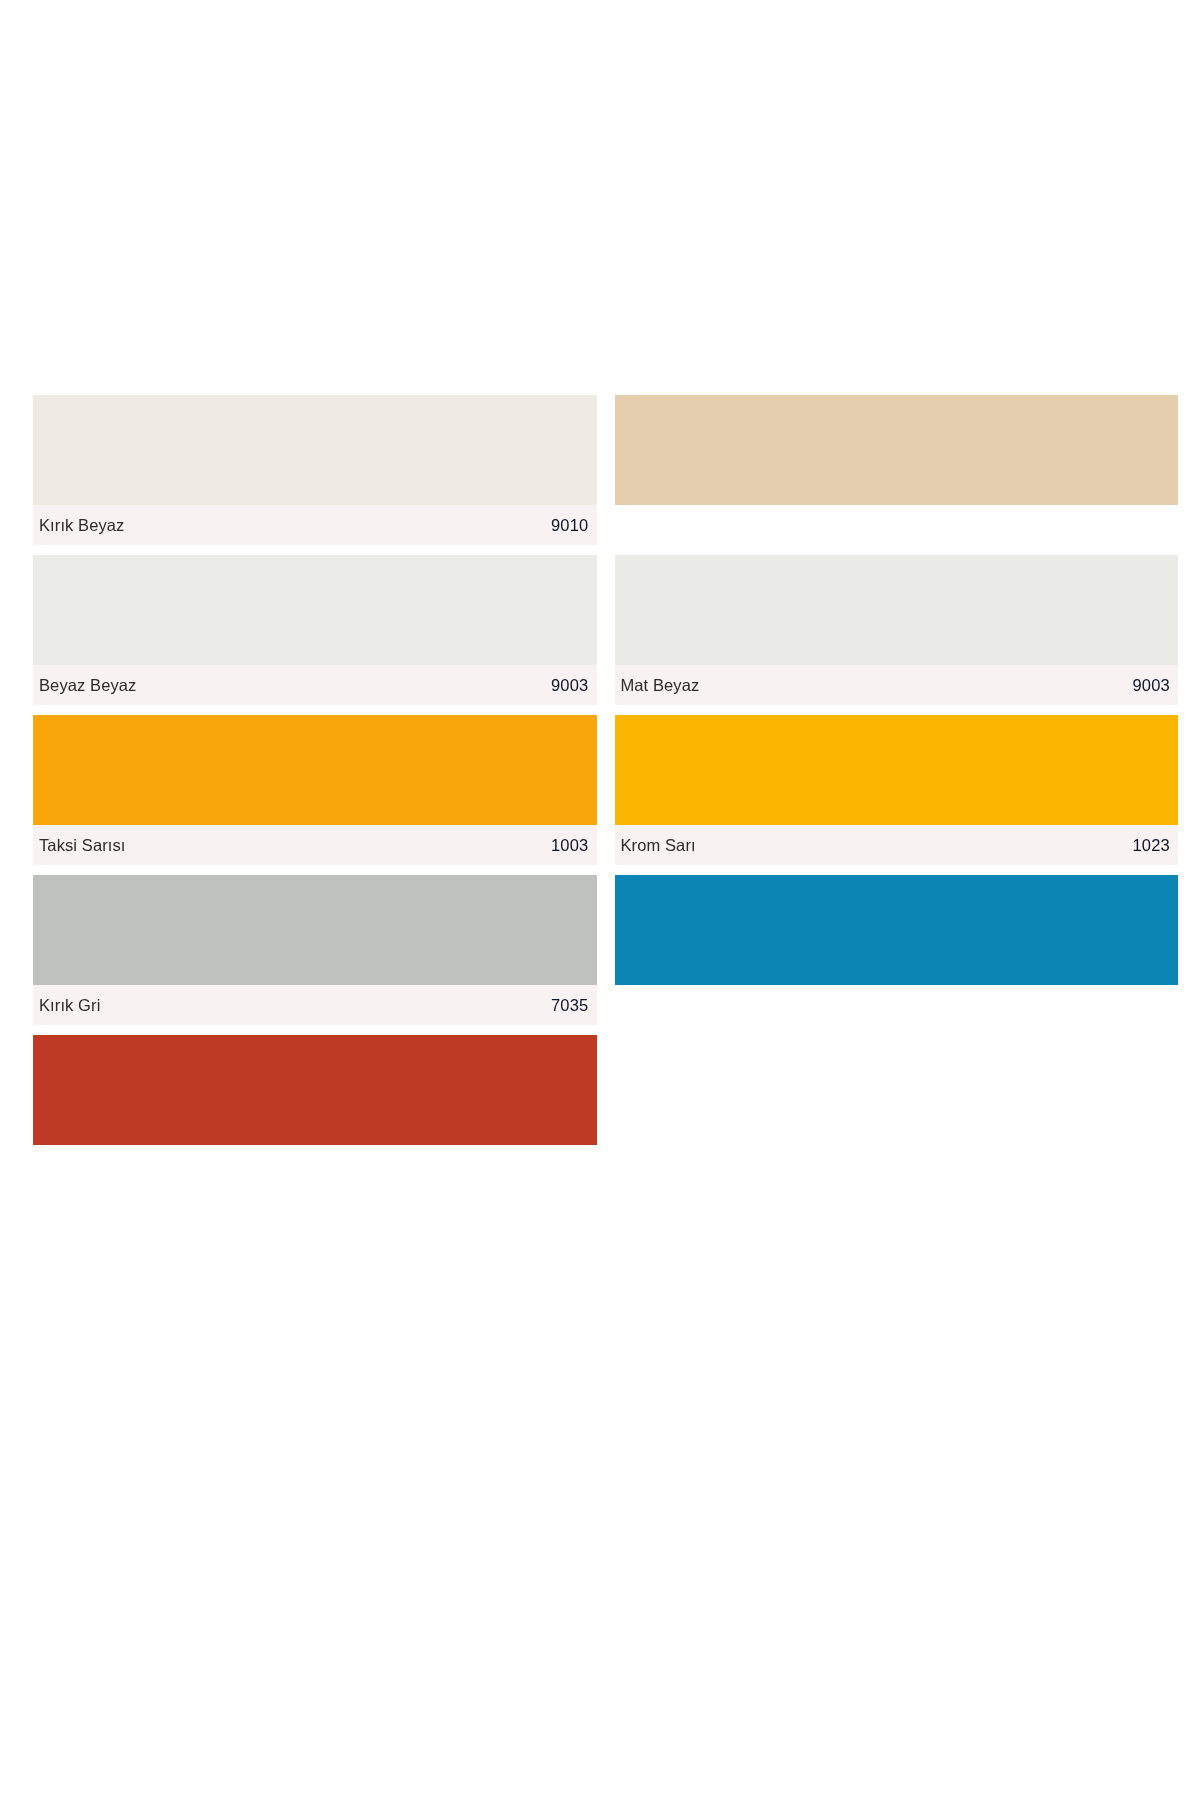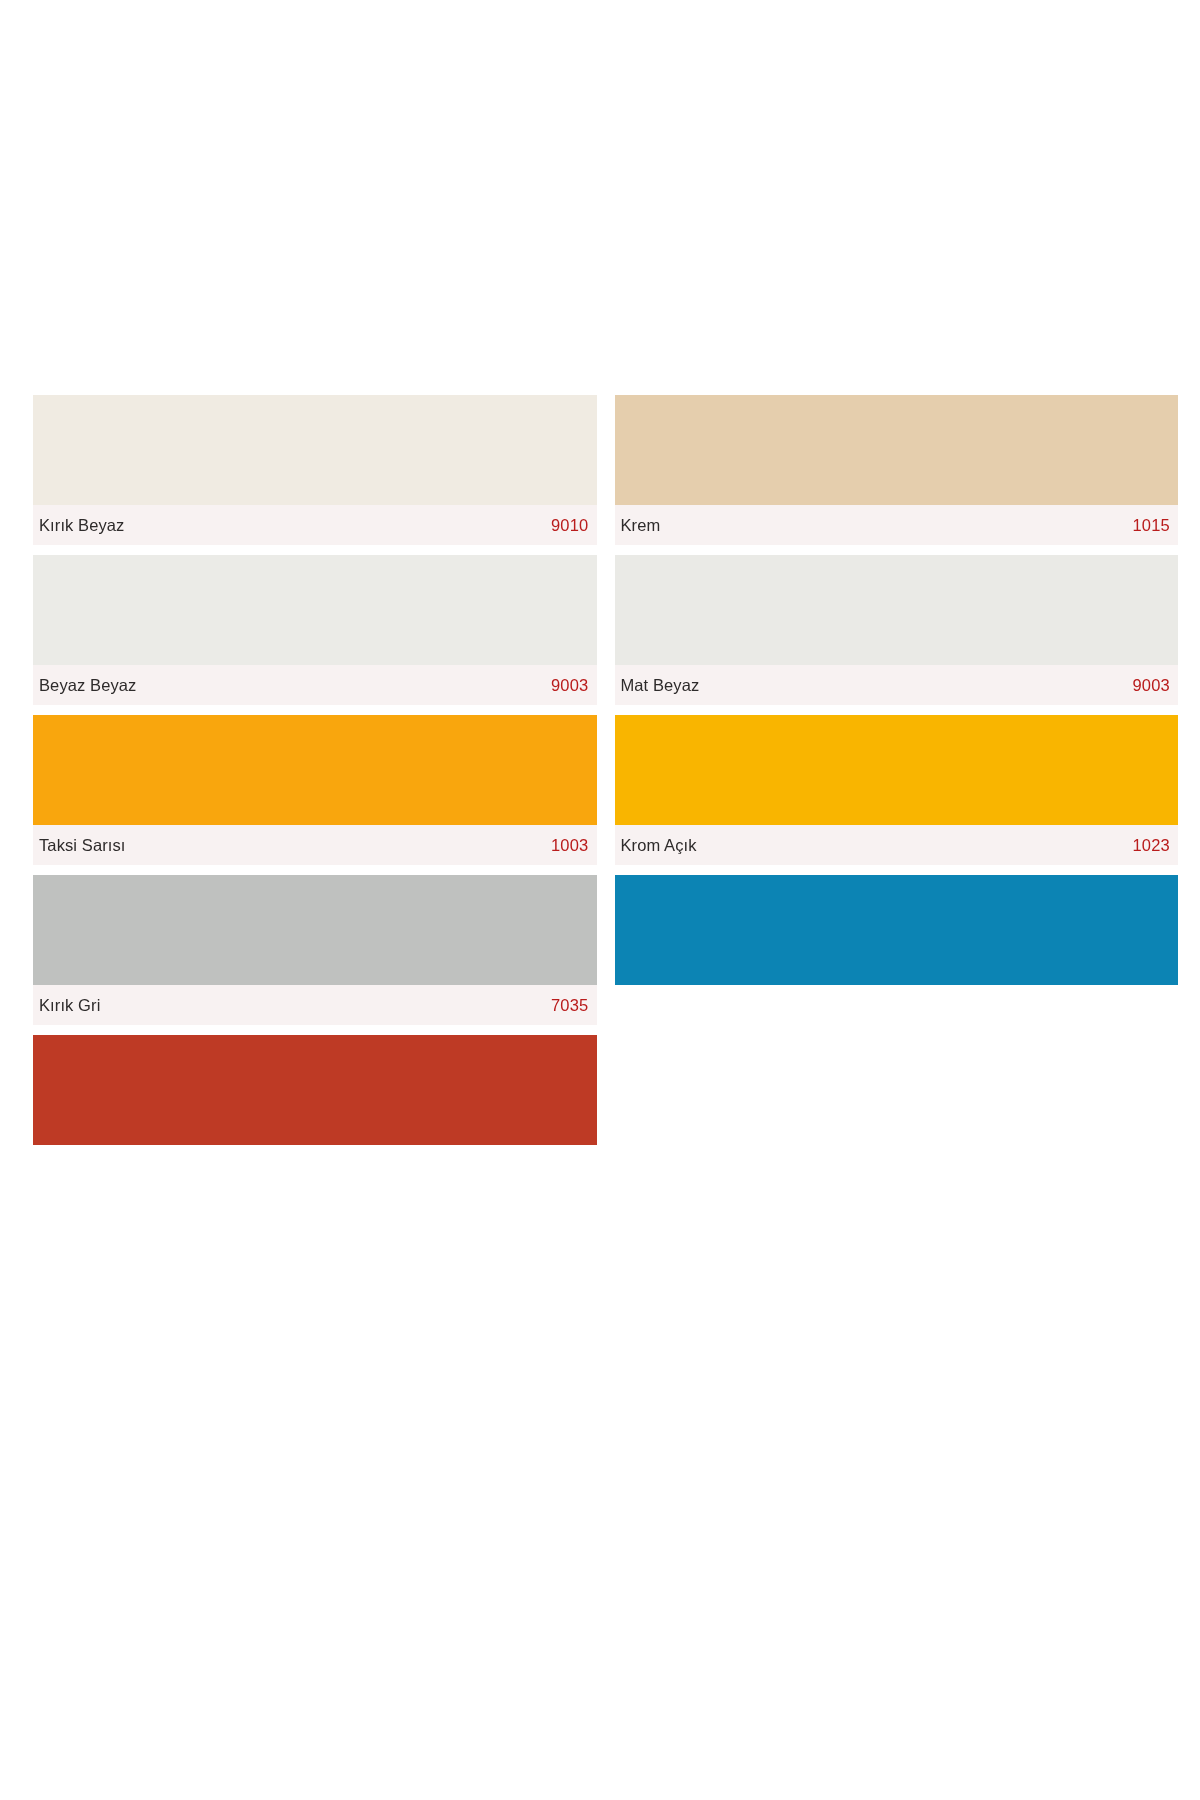--- a/index.html
+++ b/index.html
@@ -51,43 +51,39 @@
 
   .swatch-name {
     font-size: 16.5px;
     color: #2e2b2b;
     letter-spacing: 0.1px;
     white-space: nowrap;
   }
 
   .swatch-code {
     font-size: 16.5px;
-    color: #b91c1c;
+    color: #0f172a;
     letter-spacing: 0.2px;
     white-space: nowrap;
   }
 </style>
 </head>
 <body>
 
 <div id="chart-wrap">
   <div class="swatch-grid">
       <div class="swatch-cell">
         <div class="swatch-color" style="background: rgb(240, 235, 226);"></div>
         <div class="swatch-label-bar">
           <span class="swatch-name">Kırık Beyaz</span>
           <span class="swatch-code">9010</span>
         </div>
       </div>
       <div class="swatch-cell">
         <div class="swatch-color" style="background: rgb(229, 206, 173);"></div>
-        <div class="swatch-label-bar">
-          <span class="swatch-name">Krem</span>
-          <span class="swatch-code">1015</span>
-        </div>
       </div>
       <div class="swatch-cell">
         <div class="swatch-color" style="background: rgb(235, 235, 231);"></div>
         <div class="swatch-label-bar">
           <span class="swatch-name">Beyaz Beyaz</span>
           <span class="swatch-code">9003</span>
         </div>
       </div>
       <div class="swatch-cell">
         <div class="swatch-color" style="background: rgb(234, 234, 230);"></div>
@@ -99,21 +95,21 @@
       <div class="swatch-cell">
         <div class="swatch-color" style="background: rgb(249, 166, 13);"></div>
         <div class="swatch-label-bar">
           <span class="swatch-name">Taksi Sarısı</span>
           <span class="swatch-code">1003</span>
         </div>
       </div>
       <div class="swatch-cell">
         <div class="swatch-color" style="background: rgb(249, 181, 0);"></div>
         <div class="swatch-label-bar">
-          <span class="swatch-name">Krom Açık</span>
+          <span class="swatch-name">Krom Sarı</span>
           <span class="swatch-code">1023</span>
         </div>
       </div>
       <div class="swatch-cell">
         <div class="swatch-color" style="background: rgb(191, 193, 191);"></div>
         <div class="swatch-label-bar">
           <span class="swatch-name">Kırık Gri</span>
           <span class="swatch-code">7035</span>
         </div>
       </div>

